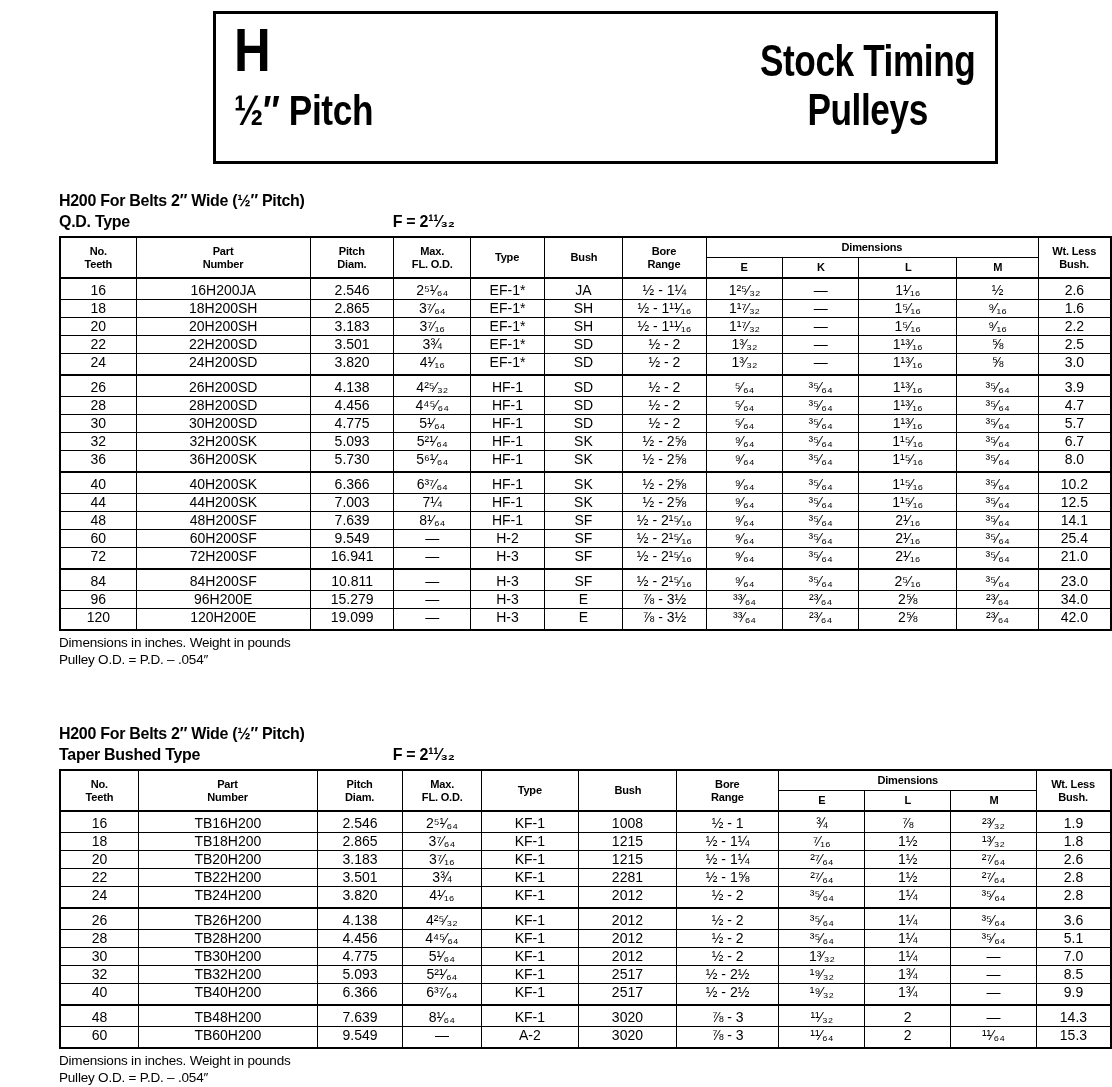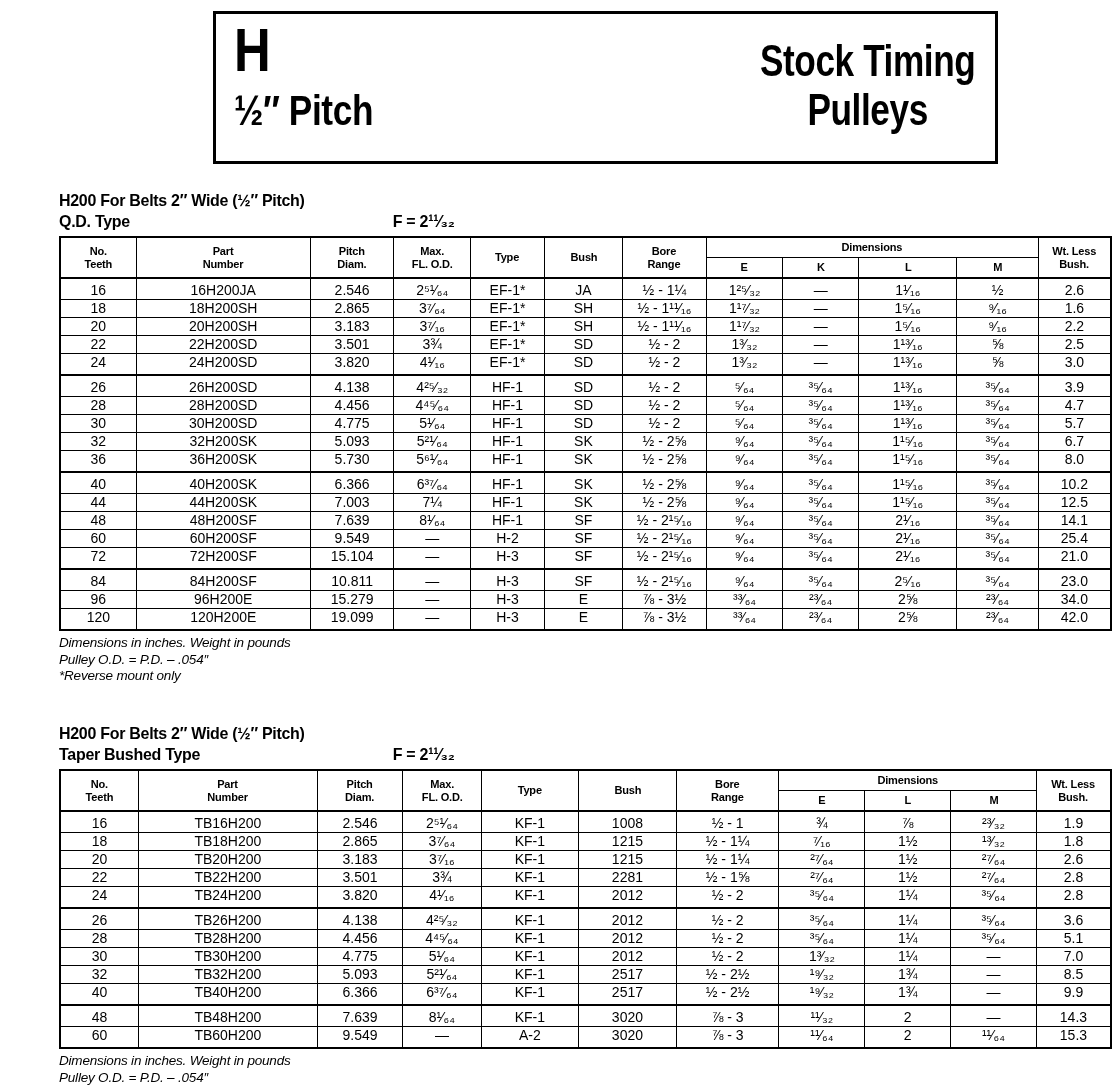--- a/index.html
+++ b/index.html
@@ -136,21 +136,20 @@
   .dim-group-head { border-bottom: 1px solid #000 !important; }
 
   .dash { letter-spacing: 0; }
 
   
   .notes {
     font-size: 13.5px;
     line-height: 16.5px;
     letter-spacing: -0.2px;
     margin-top: 4px;
-    font-style: italic;
   }
   .notes div { white-space: nowrap; }
 </style>
 </head>
 <body>
 
 <div class="banner">
   <div class="banner-inner">
     <div class="banner-left">
       <div class="banner-h">H</div>
@@ -419,21 +418,21 @@
           <td>½ - 2¹⁵⁄₁₆</td>
           <td>⁹⁄₆₄</td>
           <td>³⁵⁄₆₄</td>
           <td>2¹⁄₁₆</td>
           <td>³⁵⁄₆₄</td>
           <td>25.4</td>
         </tr>
         <tr>
           <td>72</td>
           <td>72H200SF</td>
-          <td>15.104</td>
+          <td>16.941</td>
           <td class="dash">—</td>
           <td>H-3</td>
           <td>SF</td>
           <td>½ - 2¹⁵⁄₁₆</td>
           <td>⁹⁄₆₄</td>
           <td>³⁵⁄₆₄</td>
           <td>2¹⁄₁₆</td>
           <td>³⁵⁄₆₄</td>
           <td>21.0</td>
         </tr>
@@ -480,21 +479,20 @@
           <td>2⅝</td>
           <td>²³⁄₆₄</td>
           <td>42.0</td>
         </tr>
       </tbody>
   </table>
 
   <div class="notes" id="t1notes">
       <div>Dimensions in inches. Weight in pounds</div>
       <div>Pulley O.D. = P.D. – .054″</div>
-      <div>*Reverse mount only</div>
     </div>
 </div>
 
 <div class="section" id="sec2" style="top:723px;">
   <div class="sec-head">H200 For Belts 2″ Wide (½″ Pitch)</div>
   <div class="sec-head sec-row2">
     <span>Taper Bushed Type</span>
     <span class="f-value">F = 2¹¹⁄₃₂</span>
   </div>
 

